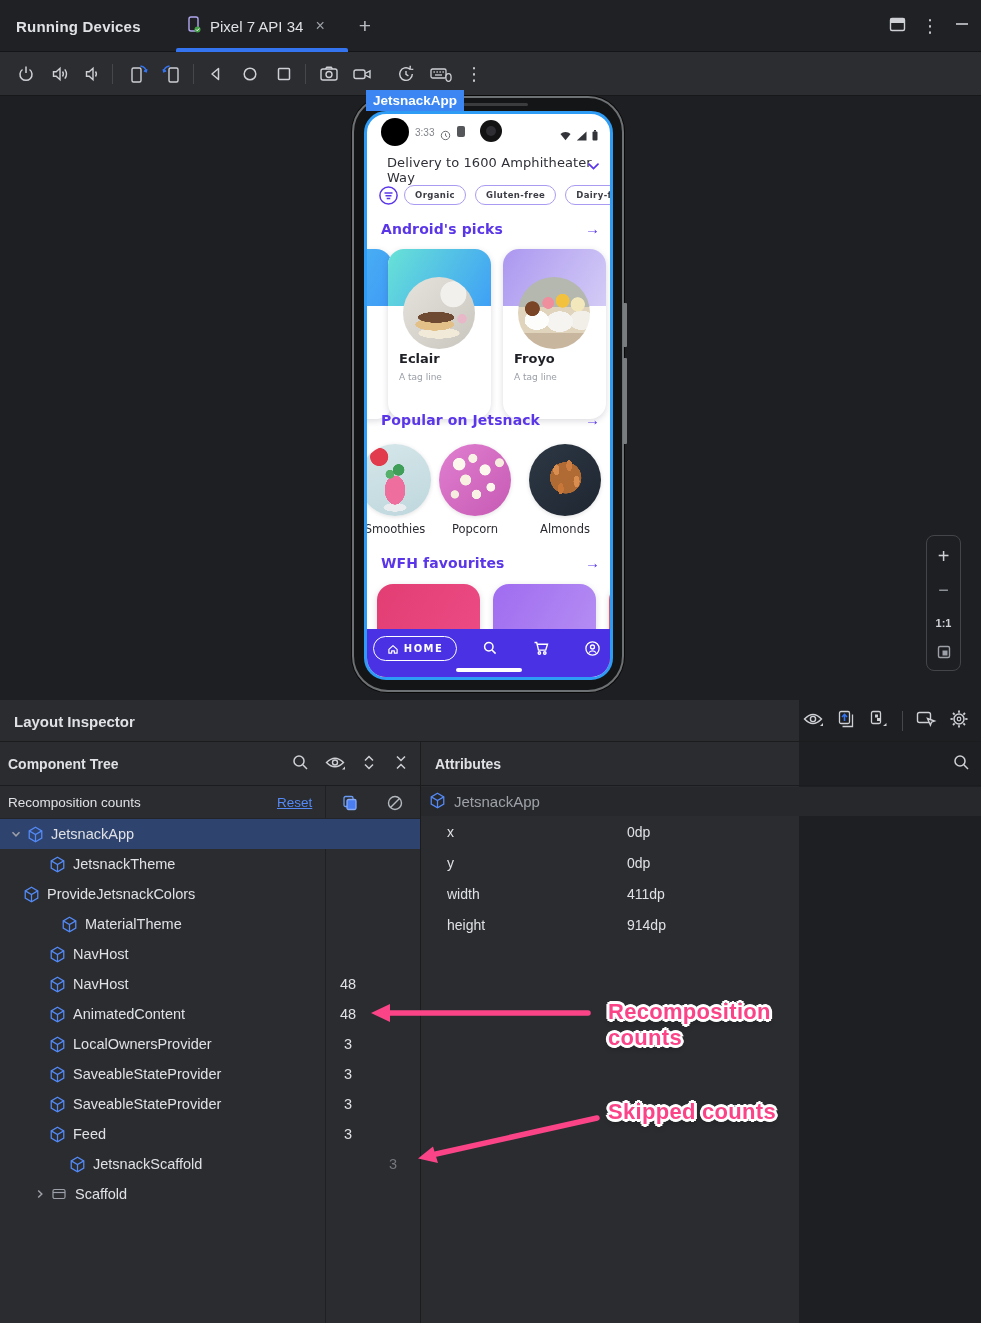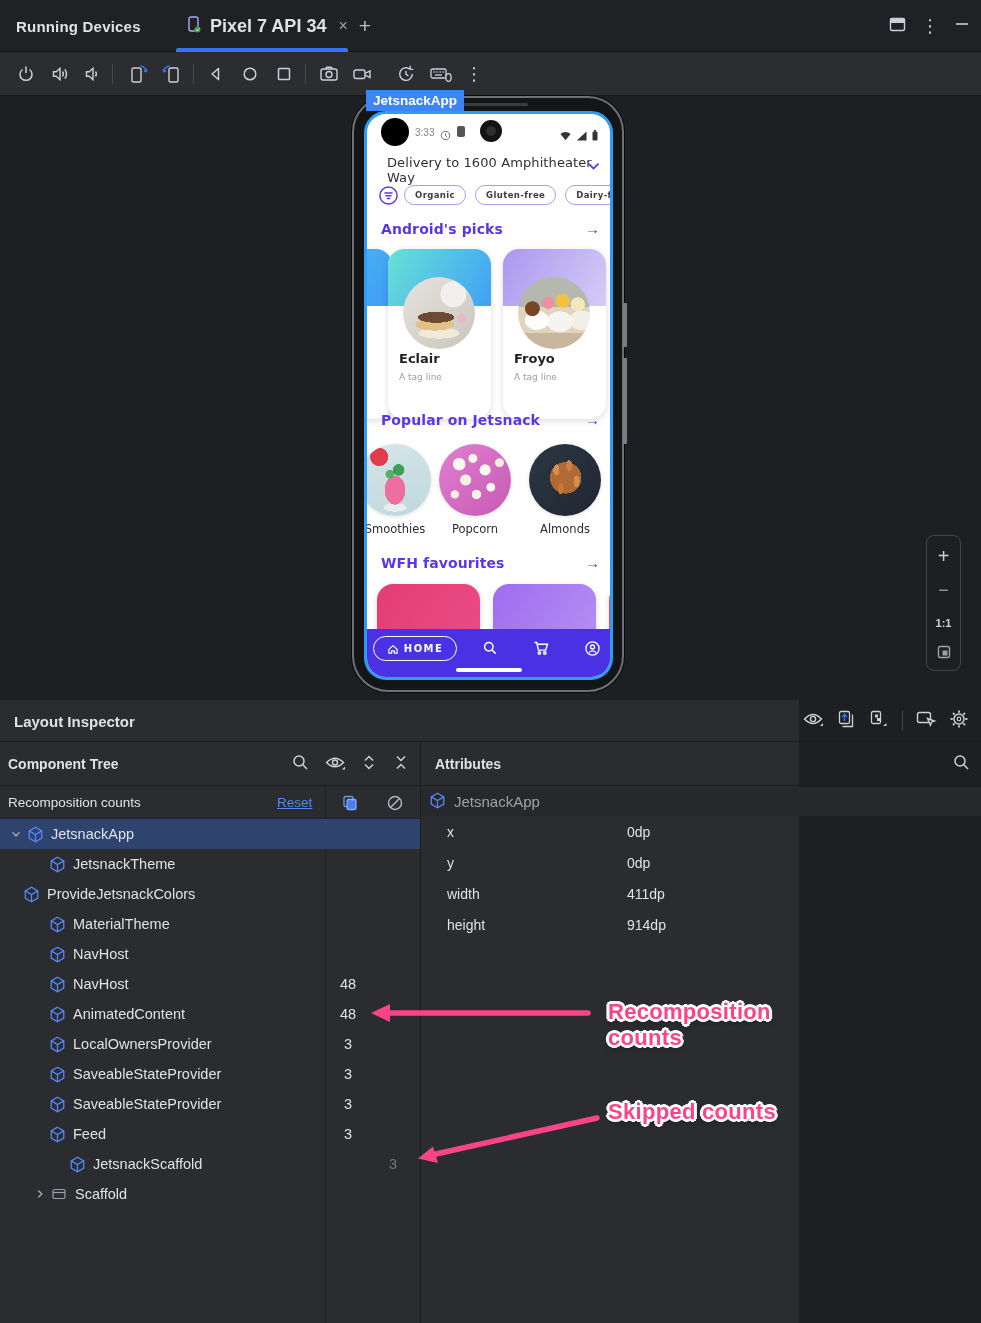--- a/index.html
+++ b/index.html
@@ -5,21 +5,21 @@
   * { box-sizing: border-box; margin: 0; padding: 0; }
   html,body { width: 981px; height: 1323px; background:#1e1f22; overflow:hidden;
     font-family:"Liberation Sans", sans-serif; -webkit-font-smoothing:antialiased; }
   .app { position:relative; width:981px; height:1323px; }
 
   
   .tabbar { position:absolute; left:0; top:0; width:981px; height:52px; background:#1f2124; border-bottom:1px solid #141517; }
   .win-title { position:absolute; left:16px; top:0; height:52px; display:flex; align-items:center;
     color:#dfe1e5; font-size:15px; font-weight:bold; letter-spacing:.2px; }
   .dev-tab { position:absolute; left:176px; top:0; height:52px; width:172px; display:flex; align-items:center; gap:8px; padding-left:8px; }
-  .dev-tab-label { color:#dfe1e5; font-size:18px; font-weight:bold; }
+  .dev-tab-label { color:#dfe1e5; font-size:15px; font-weight:normal; }
   .tab-close { color:#9da0a8; font-size:16px; margin-left:4px; cursor:default; }
   .tab-underline { position:absolute; left:176px; top:48px; width:172px; height:4px; background:#3574f0; border-radius:2px 2px 0 0; }
   .tab-plus { position:absolute; left:353px; top:14px; width:24px; height:24px; color:#b8bbc2; font-size:21px; display:flex; align-items:center; justify-content:center; }
   .tb-right { position:absolute; right:10px; top:0; height:52px; display:flex; align-items:center; gap:14px; }
   .dots { color:#ced0d6; font-size:18px; line-height:1; }
 
   
   .toolbar { position:absolute; left:0; top:52px; width:981px; height:44px; background:#2b2d30; border-bottom:1px solid #17181a; }
   .tbi { position:absolute; top:10px; width:24px; height:24px; display:flex; align-items:center; justify-content:center; }
   .tb-div { position:absolute; top:12px; width:1px; height:20px; background:#45474c; }
@@ -596,21 +596,21 @@
             <svg width="17" height="17" viewBox="0 0 16 16" fill="none" stroke="#548af7" stroke-width="1.2">
               <path d="M8 1.2 L13.9 4.6 V11.4 L8 14.8 L2.1 11.4 V4.6 Z"></path>
               <path d="M2.1 4.6 L8 8 L13.9 4.6"></path>
               <path d="M8 8 V14.8"></path>
             </svg>
           </span>
           <span class="tlabel">ProvideJetsnackColors</span>
           <span class="tcount"></span>
           <span class="tskip"></span>
         </div>
-        <div class="trow" style="padding-left: 48px;">
+        <div class="trow" style="padding-left: 60px;">
           <span class="ticon">
             <svg width="17" height="17" viewBox="0 0 16 16" fill="none" stroke="#548af7" stroke-width="1.2">
               <path d="M8 1.2 L13.9 4.6 V11.4 L8 14.8 L2.1 11.4 V4.6 Z"></path>
               <path d="M2.1 4.6 L8 8 L13.9 4.6"></path>
               <path d="M8 8 V14.8"></path>
             </svg>
           </span>
           <span class="tlabel">MaterialTheme</span>
           <span class="tcount"></span>
           <span class="tskip"></span>

